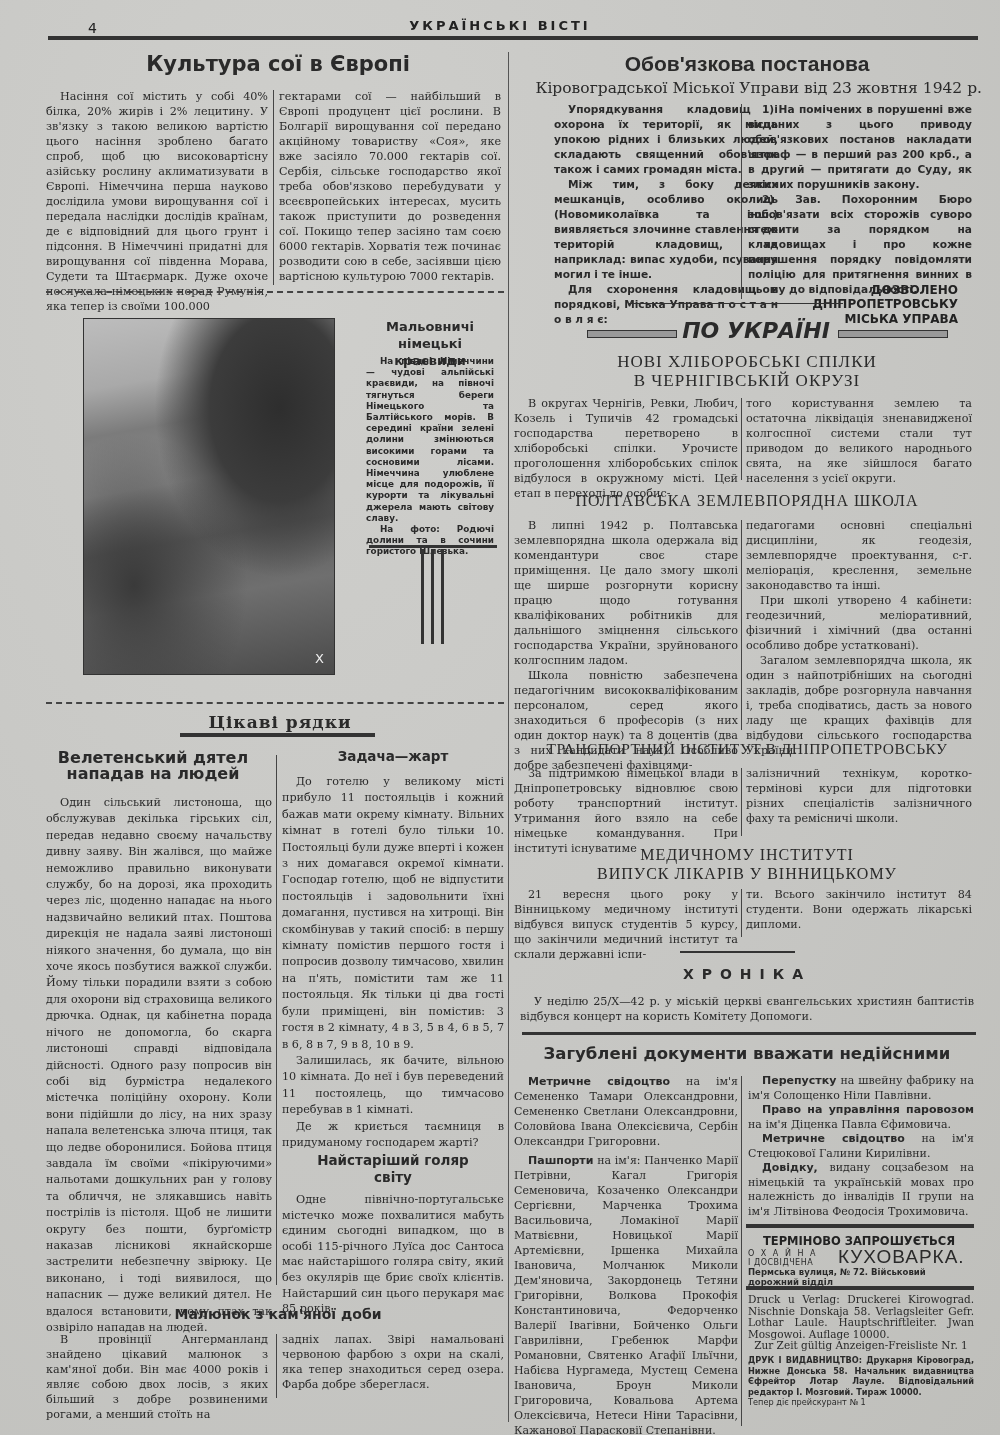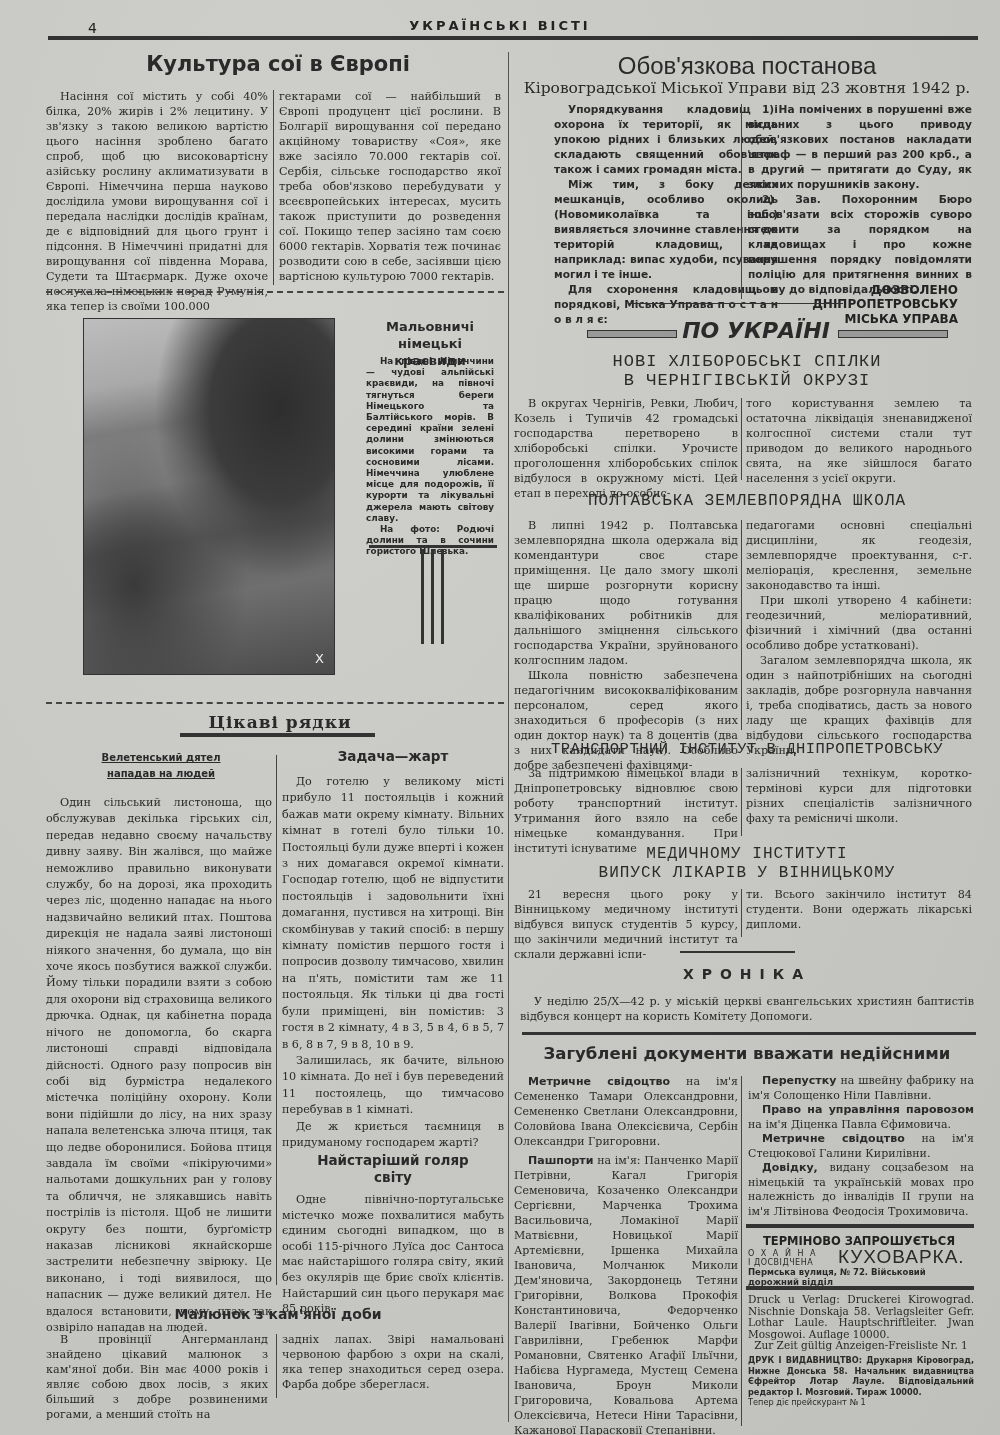--- a/index.html
+++ b/index.html
@@ -7,21 +7,21 @@
   .page{position:absolute;left:0;top:0;width:1000px;height:1435px;background:
     radial-gradient(ellipse at 30% 20%, #cfcfcc 0%, #c6c6c3 60%, #bfbfbb 100%);}
   .abs{position:absolute;}
   .masthead-num{left:88px;top:20px;font:14px "DejaVu Sans",sans-serif;}
   .masthead-title{left:0;width:1000px;top:18px;text-align:center;font:bold 13px "DejaVu Sans",sans-serif;letter-spacing:3px;}
   .rule-top{left:48px;top:36px;width:930px;height:4px;background:#333;}
   .serif-body{font-family:"DejaVu Serif",serif;font-size:11.2px;line-height:15px;text-align:justify;color:#2a2a2a;}
   .sans-body{font-family:"DejaVu Sans",sans-serif;font-size:10.6px;line-height:15px;text-align:justify;font-weight:bold;color:#2a2a2a;}
   .indent{text-indent:14px;margin:0;}
   .head-cond{font-family:"DejaVu Sans",sans-serif;font-weight:bold;color:#2a2a2a;text-align:center;}
-  .head-light{font-family:Liberation Mono, monospace;color:#2a2a2a;text-align:center;letter-spacing:1px;}
+  .head-light{font-family:Liberation Serif, serif;color:#2a2a2a;text-align:center;letter-spacing:1px;}
   .vrule{position:absolute;width:1px;background:#444;}
   .hrule{position:absolute;height:2px;background:#333;}
   .dotted{position:absolute;height:0;border-top:2px dashed #444;}
   .photo{position:absolute;left:83px;top:318px;width:250px;height:355px;border:1px solid #333;
     background:
       radial-gradient(ellipse at 78% 25%, #2e2e2e 0%, #3c3c3c 25%, transparent 45%),
       radial-gradient(ellipse at 20% 75%, #3a3a3a 0%, transparent 40%),
       linear-gradient(170deg, #bdbdbd 0%, #a9a9a9 18%, #7b7b7b 30%, #8e8e8e 45%, #5d5d5d 60%, #6f6f6f 75%, #4a4a4a 100%);}
   .sec-bar{position:absolute;height:6px;border:1px solid #333;background:#999;}
   .bold{font-weight:bold;font-family:"DejaVu Sans",sans-serif;}
@@ -41,22 +41,22 @@
     <p class="indent">Насіння сої містить у собі 40% білка, 20% жирів і 2% лецитину. У зв'язку з такою великою вартістю цього насіння зроблено багато спроб, щоб цю високовартісну азійську рослину аклиматизувати в Європі. Німеччина перша науково дослідила умови вирощування сої і передала наслідки дослідів країнам, де є відповідний для цього грунт і підсоння. В Німеччині придатні для вирощування сої південна Морава, Судети та Штаєрмарк. Дуже охоче послухала німецьких порад Румунія, яка тепер із своїми 100.000</p>
   </div>
   <div class="vrule" style="left:273px;top:90px;height:195px;"></div>
   <div class="abs serif-body" style="left:279px;top:89px;width:222px;">
     <p>гектарами сої — найбільший в Європі продуцент цієї рослини. В Болгарії вирощування сої передано акційному товариству «Соя», яке вже засіяло 70.000 гектарів сої. Сербія, сільське господарство якої треба обов'язково перебудувати у всеєвропейських інтересах, мусить також приступити до розведення сої. Покищо тепер засіяно там соєю 6000 гектарів. Хорватія теж починає розводити сою в себе, засіявши цією вартісною культурою 7000 гектарів.</p>
   </div>
   <div class="dotted" style="left:46px;top:291px;width:458px;"></div>
 
   <div class="vrule" style="left:508px;top:52px;height:1370px;background:#555;"></div>
 
-  <div class="abs head-cond" style="left:512px;top:52px;width:470px;font-size:24px;font-weight:normal;font-family:'Liberation Sans',sans-serif;">Обов'язкова постанова</div>
-  <div class="abs" style="left:512px;top:79px;width:470px;text-align:center;font:15.5px 'DejaVu Serif',serif;color:#2a2a2a;">Кіровоградської Міської Управи від 23 жовтня 1942 р.</div>
+  <div class="abs head-cond" style="left:512px;top:52px;width:470px;font-size:21px;font-weight:bold;font-family:'Liberation Sans',sans-serif;">Обов'язкова постанова</div>
+  <div class="abs" style="left:512px;top:79px;width:470px;text-align:right;font:15.5px 'DejaVu Serif',serif;color:#2a2a2a;">Кіровоградської Міської Управи від 23 жовтня 1942 р.</div>
   <div class="abs sans-body" style="left:514px;top:102px;width:224px;margin-left:40px;">
     <p class="indent">Упорядкування кладовищ і охорона їх території, як місць упокою рідних і близьких людей, складають священний обов'язок також і самих громадян міста.</p>
     <p class="indent">Між тим, з боку деяких мешканців, особливо околиць (Новомиколаївка та інш.) виявляється злочинне ставлення до територій кладовищ, як наприклад: випас худоби, псування могил і те інше.</p>
     <p class="indent">Для схоронення кладовищ в порядкові, Міська Управа п о с т а н о в л я є:</p>
   </div>
   <div class="vrule" style="left:741px;top:104px;height:195px;"></div>
   <div class="abs sans-body" style="left:748px;top:102px;width:224px;">
     <p class="indent">1) На помічених в порушенні вже виданих з цього приводу обов'язкових постанов накладати штраф — в перший раз 200 крб., а в другий — притягати до Суду, як злісних порушників закону.</p>
     <p class="indent">2) Зав. Похоронним Бюро зобов'язати всіх сторожів суворо стежити за порядком на кладовищах і про кожне порушення порядку повідомляти поліцію для притягнення винних в цьому до відповідальності.</p>
   </div>
@@ -168,21 +168,21 @@
   </div>
   <div class="abs" style="left:748px;top:1355px;width:226px;font:bold 8.2px 'DejaVu Sans',sans-serif;line-height:10.5px;text-align:justify;color:#2a2a2a;">
     <span>ДРУК І ВИДАВНИЦТВО: Друкарня Кіровоград, Нижне Донська 58. Начальник видавництва Єфрейтор Лотар Лауле. Відповідальний редактор І. Мозговий.</span>
     <span>Тираж 10000.</span>
     <div style="text-align:left;font-weight:normal;">Тепер діє прейскурант № 1</div>
   </div>
 
   <div class="abs" style="left:170px;top:712px;width:220px;text-align:center;font:bold 17px 'DejaVu Serif',serif;letter-spacing:1px;color:#2a2a2a;">Цікаві рядки</div>
   <div class="hrule" style="left:180px;top:733px;width:195px;height:4px;"></div>
 
-  <div class="abs head-cond" style="left:48px;top:750px;width:226px;font-size:10px;line-height:16px;text-decoration:underline;">
+  <div class="abs head-cond" style="left:40px;top:750px;width:226px;font-size:16px;line-height:16px;">
     <div>Велетенський дятел</div>
     <div>нападав на людей</div>
   </div>
   <div class="abs serif-body" style="left:46px;top:795px;width:226px;line-height:16.4px;">
     <p class="indent">Один сільський листоноша, що обслужував декілька гірських сіл, передав недавно своєму начальству дивну заяву. Він жалівся, що майже неможливо правильно виконувати службу, бо на дорозі, яка проходить через ліс, щоденно нападає на нього надзвичайно великий птах. Поштова дирекція не надала заяві листоноші ніякого значення, бо думала, що він хоче якось позбутися важкої служби. Йому тільки порадили взяти з собою для охорони від страховища великого дрючка. Однак, ця кабінетна порада нічого не допомогла, бо скарга листоноші справді відповідала дійсності. Одного разу попросив він собі від бурмістра недалекого містечка поліційну охорону. Коли вони підійшли до лісу, на них зразу напала велетенська злюча птиця, так що ледве оборонилися. Бойова птиця завдала їм своїми «пікіруючими» нальотами дошкульних ран у голову та обличчя, не злякавшись навіть пострілів із пістоля. Щоб не лишити округу без пошти, бурґомістр наказав лісникові якнайскорше застрелити небезпечну звірюку. Це виконано, і тоді виявилося, що напасник — дуже великий дятел. Не вдалося встановити, чому птах так озвіріло нападав на людей.</p>
   </div>
   <div class="vrule" style="left:276px;top:755px;height:530px;"></div>
 
   <div class="abs head-cond" style="left:282px;top:748px;width:222px;font-size:13.5px;">Задача—жарт</div>
   <div class="abs serif-body" style="left:282px;top:774px;width:222px;line-height:16.4px;">

